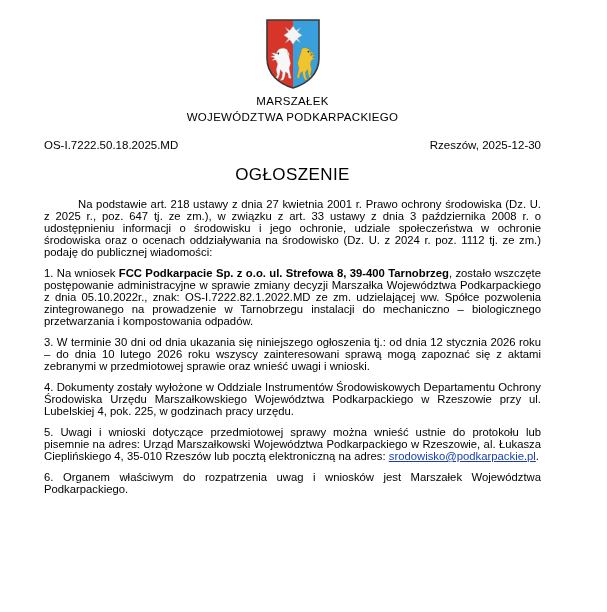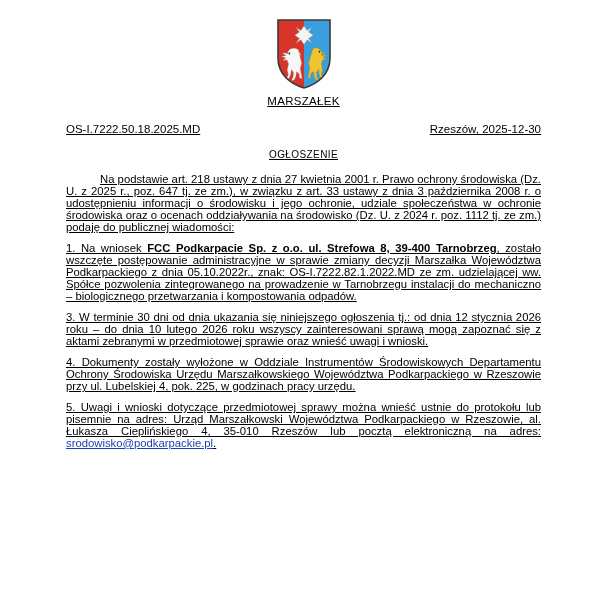--- a/index.html
+++ b/index.html
@@ -12,22 +12,21 @@
     background: #ffffff;
     font-family: "Liberation Sans", sans-serif;
     color: #000000;
     overflow: hidden;
   }
   .page {
     position: relative;
     width: 607px;
     height: 520px;
     box-sizing: border-box;
-    padding: 0 66px 0 66px;
-    text-decoration: underline;
+    padding: 0 66px 0 44px;
   }
   
   .crest-wrap {
     display: flex;
     justify-content: center;
     padding-top: 18px;
   }
   .crest {
     width: 56px;
     height: 72px;
@@ -46,21 +45,21 @@
   
   .refline {
     display: flex;
     justify-content: space-between;
     align-items: baseline;
     margin-top: 14px;
     font-size: 11.5px;
   }
   .doc-title {
     text-align: center;
-    font-size: 10px;
+    font-size: 17px;
     letter-spacing: 0.4px;
     margin-top: 14px;
   }
   
   .body {
     margin-top: 13px;
   }
   p.para {
     margin: 0 0 9px 0;
     font-size: 11.3px;
@@ -127,20 +126,21 @@
           <path d="M43.4,32.8 a0.85,0.85 0 1,0 0.02,0" fill="#3a2a02" stroke="none"></path>
           <path d="M45.6,33.4 C47.2,33.8 48.6,35.2 48.8,36.8 C47.4,36.2 46,35.2 45.6,33.4 Z"></path>
         </g>
       </g>
       <path d="M2,2 L54,2 L54,40 C54,56 42,66 28,70 C14,66 2,56 2,40 Z" fill="none" stroke="#3a3a3a" stroke-width="1.6"></path>
     </svg>
   </div>
 
   <div class="header-titles">
     <div class="header-line">MARSZAŁEK</div>
+    <div class="header-line">WOJEWÓDZTWA PODKARPACKIEGO</div>
   </div>
 
   <div class="refline">
     <span>OS-I.7222.50.18.2025.MD</span>
     <span>Rzeszów, 2025-12-30</span>
   </div>
 
   <div class="doc-title">OGŁOSZENIE</div>
 
   <div class="body">
@@ -149,15 +149,16 @@
 
     <p class="para"><span>1. Na wniosek </span><b>FCC Podkarpacie Sp. z o.o. ul. Strefowa 8, 39-400 Tarnobrzeg</b><span>, zostało wszczęte postępowanie administracyjne w sprawie zmiany decyzji Marszałka Województwa Podkarpackiego z dnia 05.10.2022r., znak: OS-I.7222.82.1.2022.MD ze zm. udzielającej ww. Spółce pozwolenia zintegrowanego na prowadzenie w Tarnobrzegu instalacji do mechaniczno – biologicznego przetwarzania i kompostowania odpadów.</span></p>
 
 
     <p class="para">3. W terminie 30 dni od dnia ukazania się niniejszego ogłoszenia tj.: od dnia 12 stycznia 2026 roku – do dnia 10 lutego 2026 roku  wszyscy zainteresowani sprawą mogą zapoznać się z aktami zebranymi w przedmiotowej sprawie oraz wnieść uwagi i wnioski.</p>
 
     <p class="para">4. Dokumenty zostały wyłożone w Oddziale Instrumentów Środowiskowych Departamentu Ochrony Środowiska Urzędu Marszałkowskiego Województwa Podkarpackiego w Rzeszowie przy ul. Lubelskiej 4, pok. 225, w godzinach pracy urzędu.</p>
 
     <p class="para"><span>5. Uwagi i wnioski dotyczące przedmiotowej sprawy można wnieść ustnie do protokołu lub pisemnie na adres: Urząd Marszałkowski Województwa Podkarpackiego w Rzeszowie, al. Łukasza Cieplińskiego 4, 35-010 Rzeszów lub pocztą elektroniczną na adres: </span><a class="maillink" href="#">srodowisko@podkarpackie.pl</a><span>.</span></p>
 
+    <p class="para tight">6. Organem właściwym do rozpatrzenia uwag i wniosków jest Marszałek Województwa Podkarpackiego.</p>
 
   </div>
 </div>
 
 </body></html>

